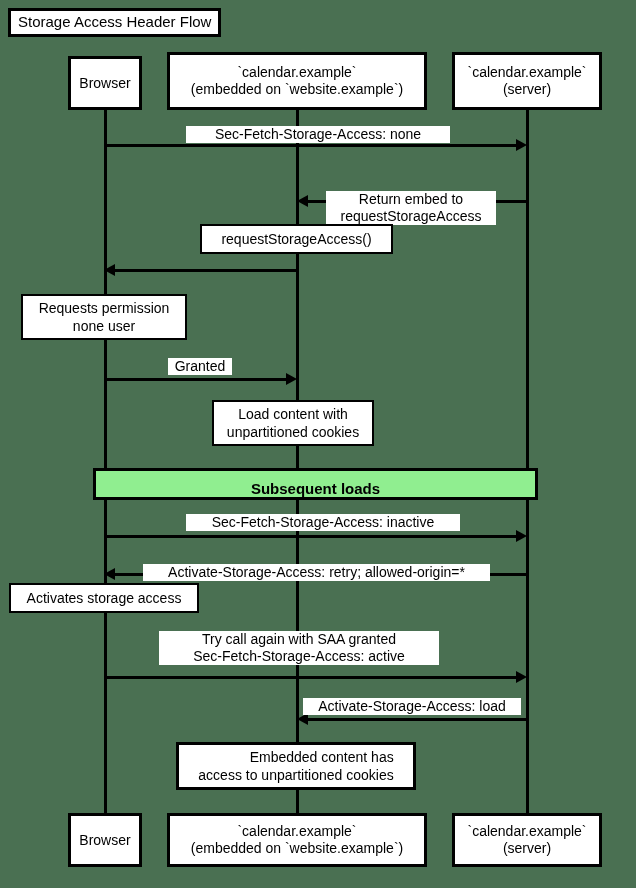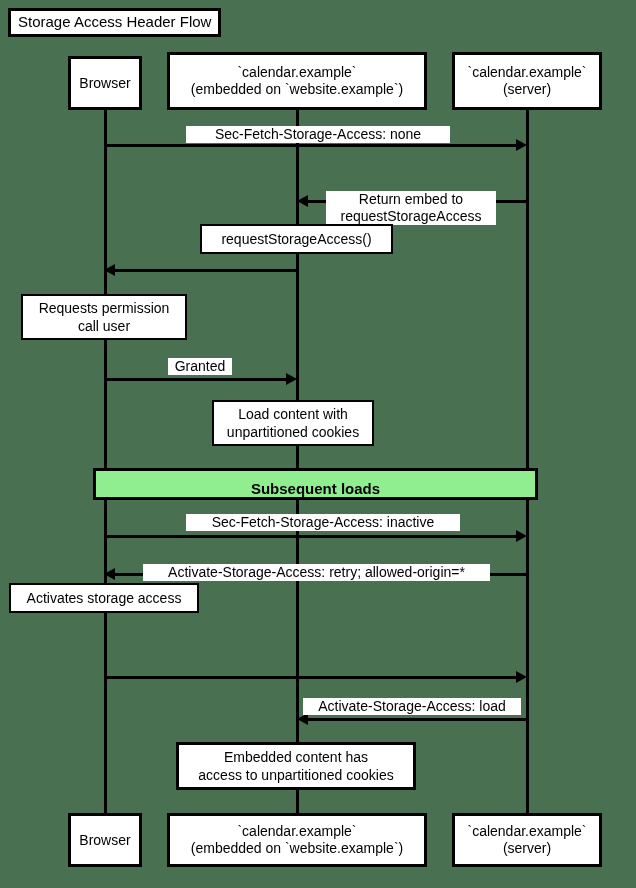--- a/index.html
+++ b/index.html
@@ -154,21 +154,21 @@
 
   <div class="note" style="left:200px; top:224px; width:193px; height:30px;">
     <span>requestStorageAccess()</span>
   </div>
 
   <div class="arrow-line" style="left:112px; top:269px; width:186px;"></div>
   <div class="arrow-head left" style="left:104px; top:264px;"></div>
 
   <div class="note" style="left:21px; top:294px; width:166px; height:46px;">
     <span>Requests permission
-call user</span>
+none user</span>
   </div>
 
   <div class="arrow-line" style="left:105px; top:378px; width:182px;"></div>
   <div class="arrow-head right" style="left:286px; top:373px;"></div>
   <div class="msg-label" style="left:168px; top:358px; width:62px;">Granted</div>
 
   <div class="note" style="left:212px; top:400px; width:162px; height:46px;">
     <span>Load content with
 unpartitioned cookies</span>
   </div>
@@ -184,26 +184,28 @@
   <div class="arrow-line" style="left:112px; top:573px; width:416px;"></div>
   <div class="arrow-head left" style="left:104px; top:568px;"></div>
   <div class="msg-label" style="left:143px; top:528px; width:345px;margin-top:36px;">Activate-Storage-Access: retry; allowed-origin=*</div>
 
   <div class="note" style="left:9px; top:583px; width:190px; height:30px;">
     <span>Activates storage access</span>
   </div>
 
   <div class="arrow-line" style="left:105px; top:676px; width:412px;"></div>
   <div class="arrow-head right" style="left:516px; top:671px;"></div>
+  <div class="msg-label" style="left:159px; top:631px; width:278px;">Try call again with SAA granted
+Sec-Fetch-Storage-Access: active</div>
 
   <div class="arrow-line" style="left:305px; top:718px; width:223px;"></div>
   <div class="arrow-head left" style="left:297px; top:713px;"></div>
   <div class="msg-label" style="left:303px; top:698px; width:216px;">Activate-Storage-Access: load</div>
 
-  <div class="note" style="left:176px; top:742px; width:240px; height:48px; border-width:3px;">
+  <div class="note" style="left:176px; top:742px; width:240px; height:48px; border-width:3px;text-align:right;">
     <span>Embedded content has
 access to unpartitioned cookies</span>
   </div>
 
   <div class="participant" style="left:68px; top:813px; width:74px; height:54px;">
     <span>Browser</span>
   </div>
   <div class="participant" style="left:167px; top:813px; width:260px; height:54px;">
     <span style="white-space:pre-line;">`calendar.example`
 (embedded on `website.example`)</span>

